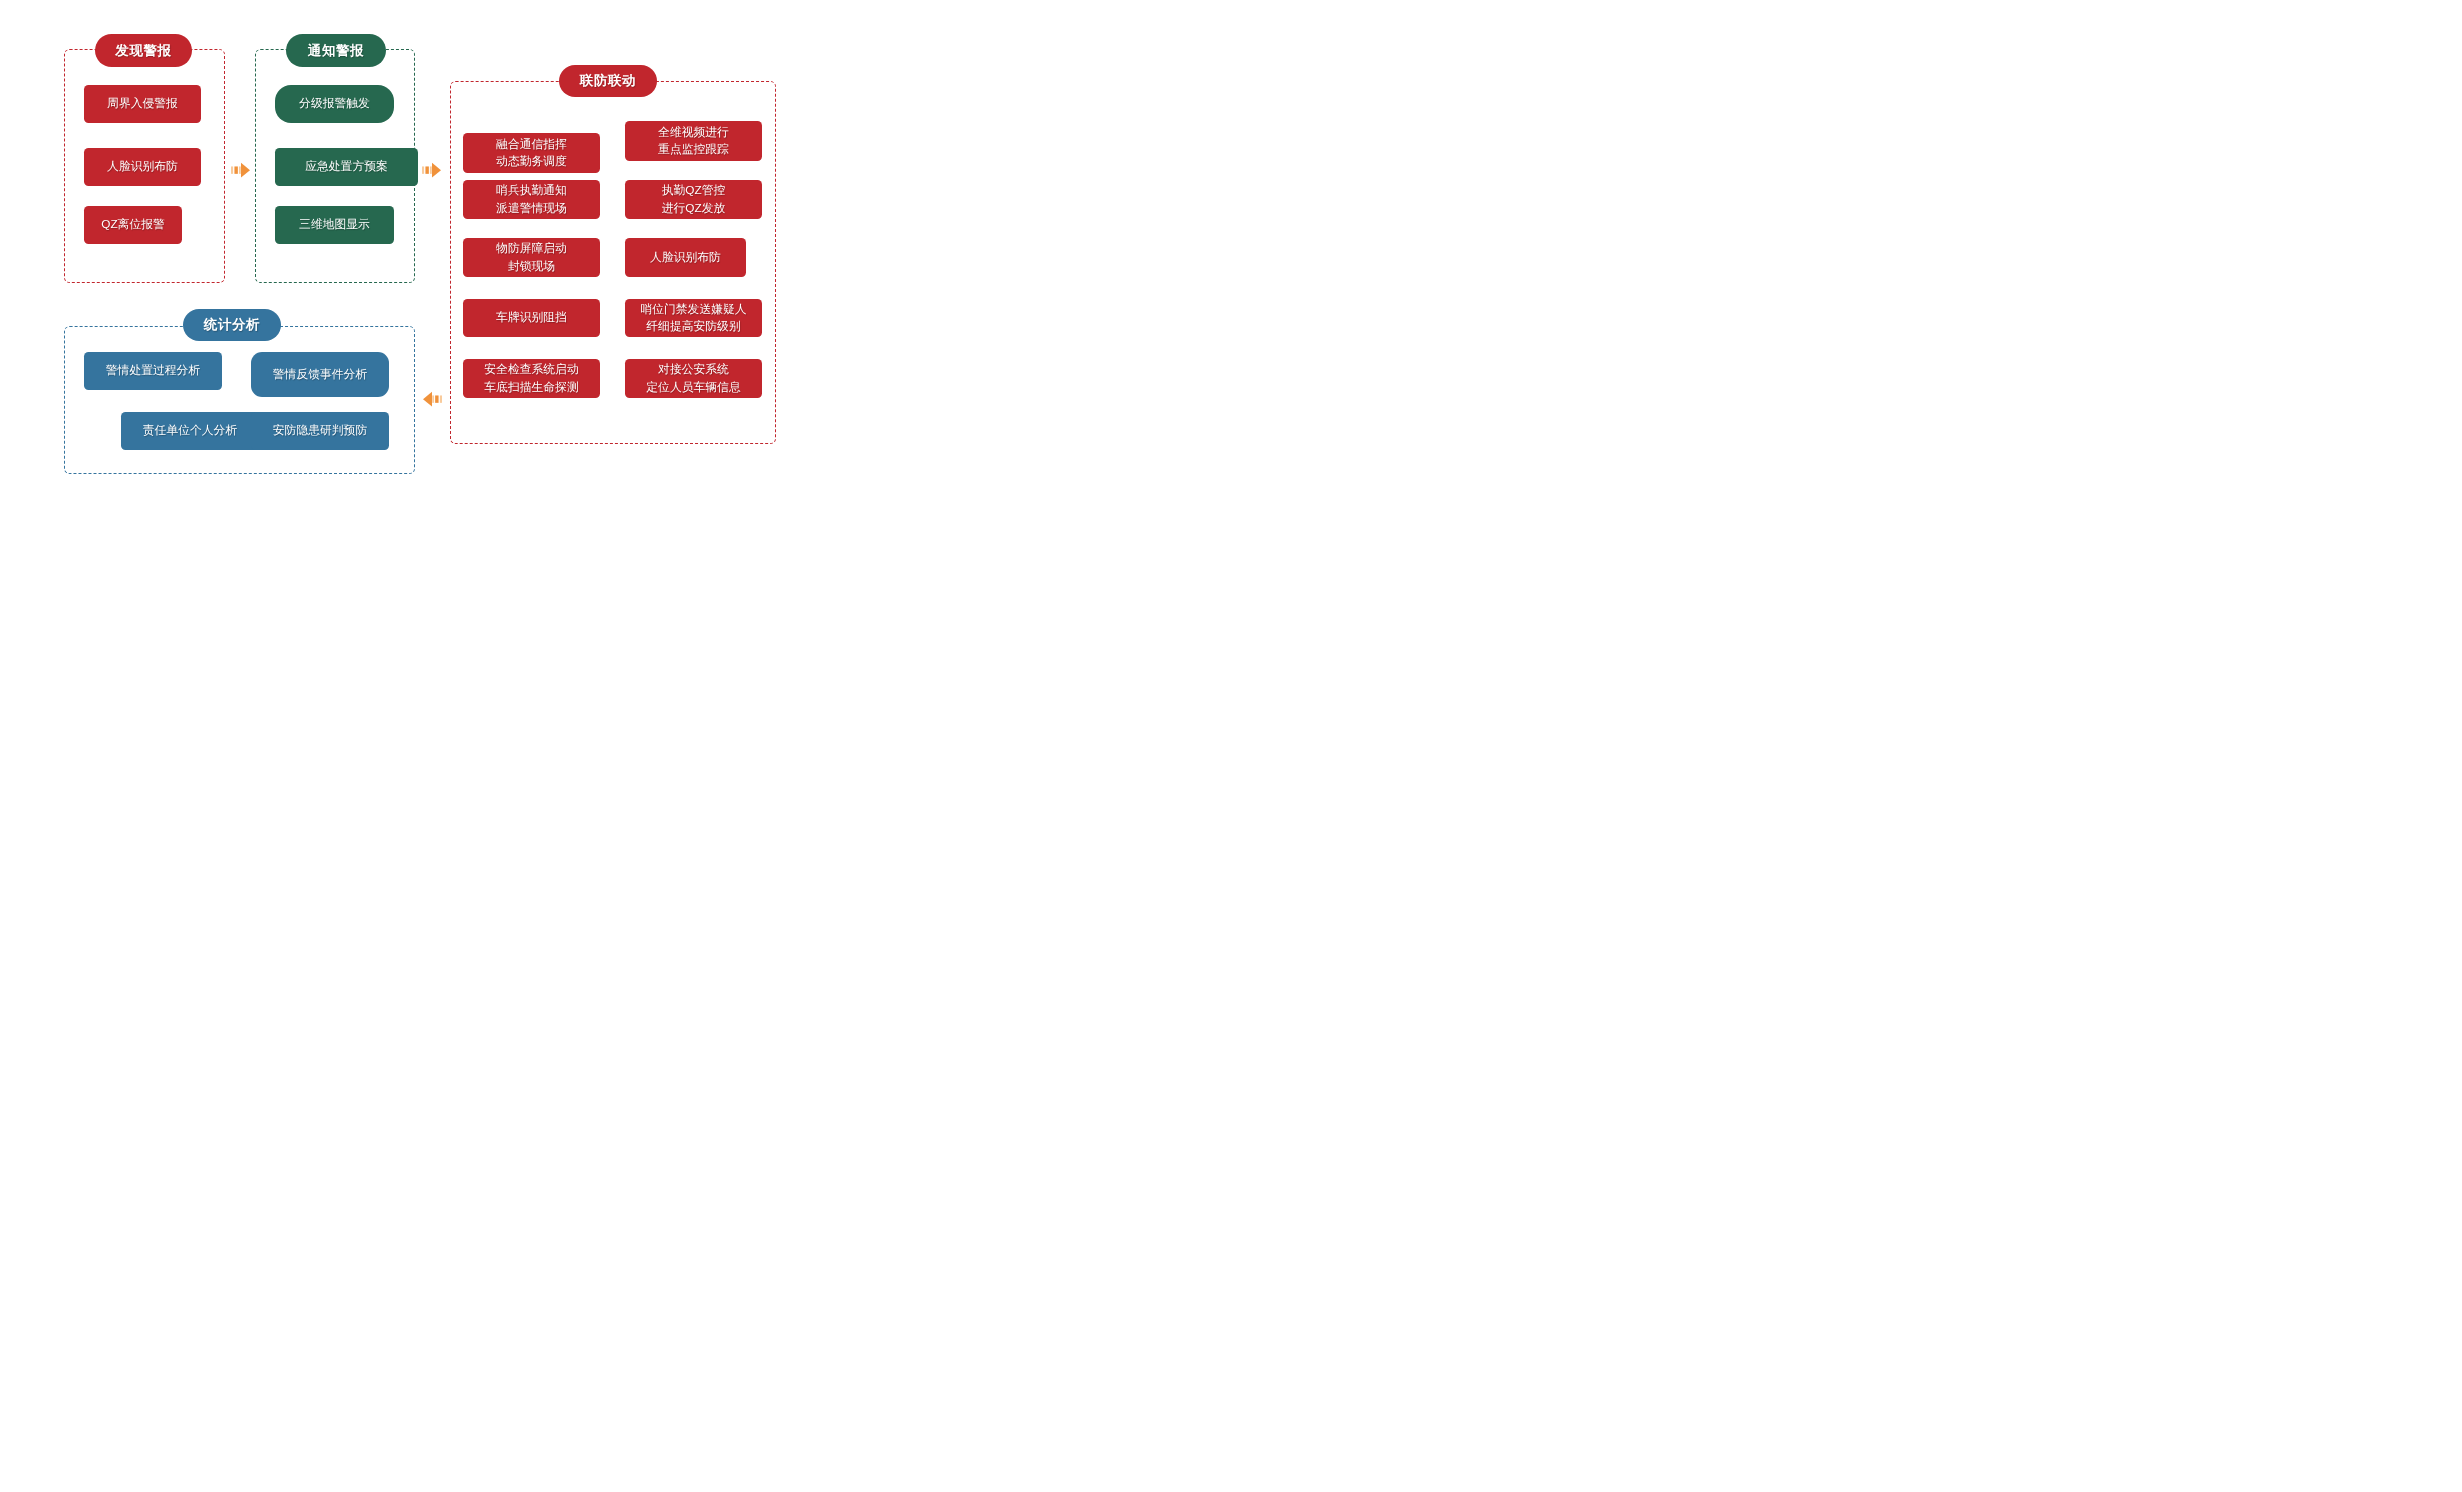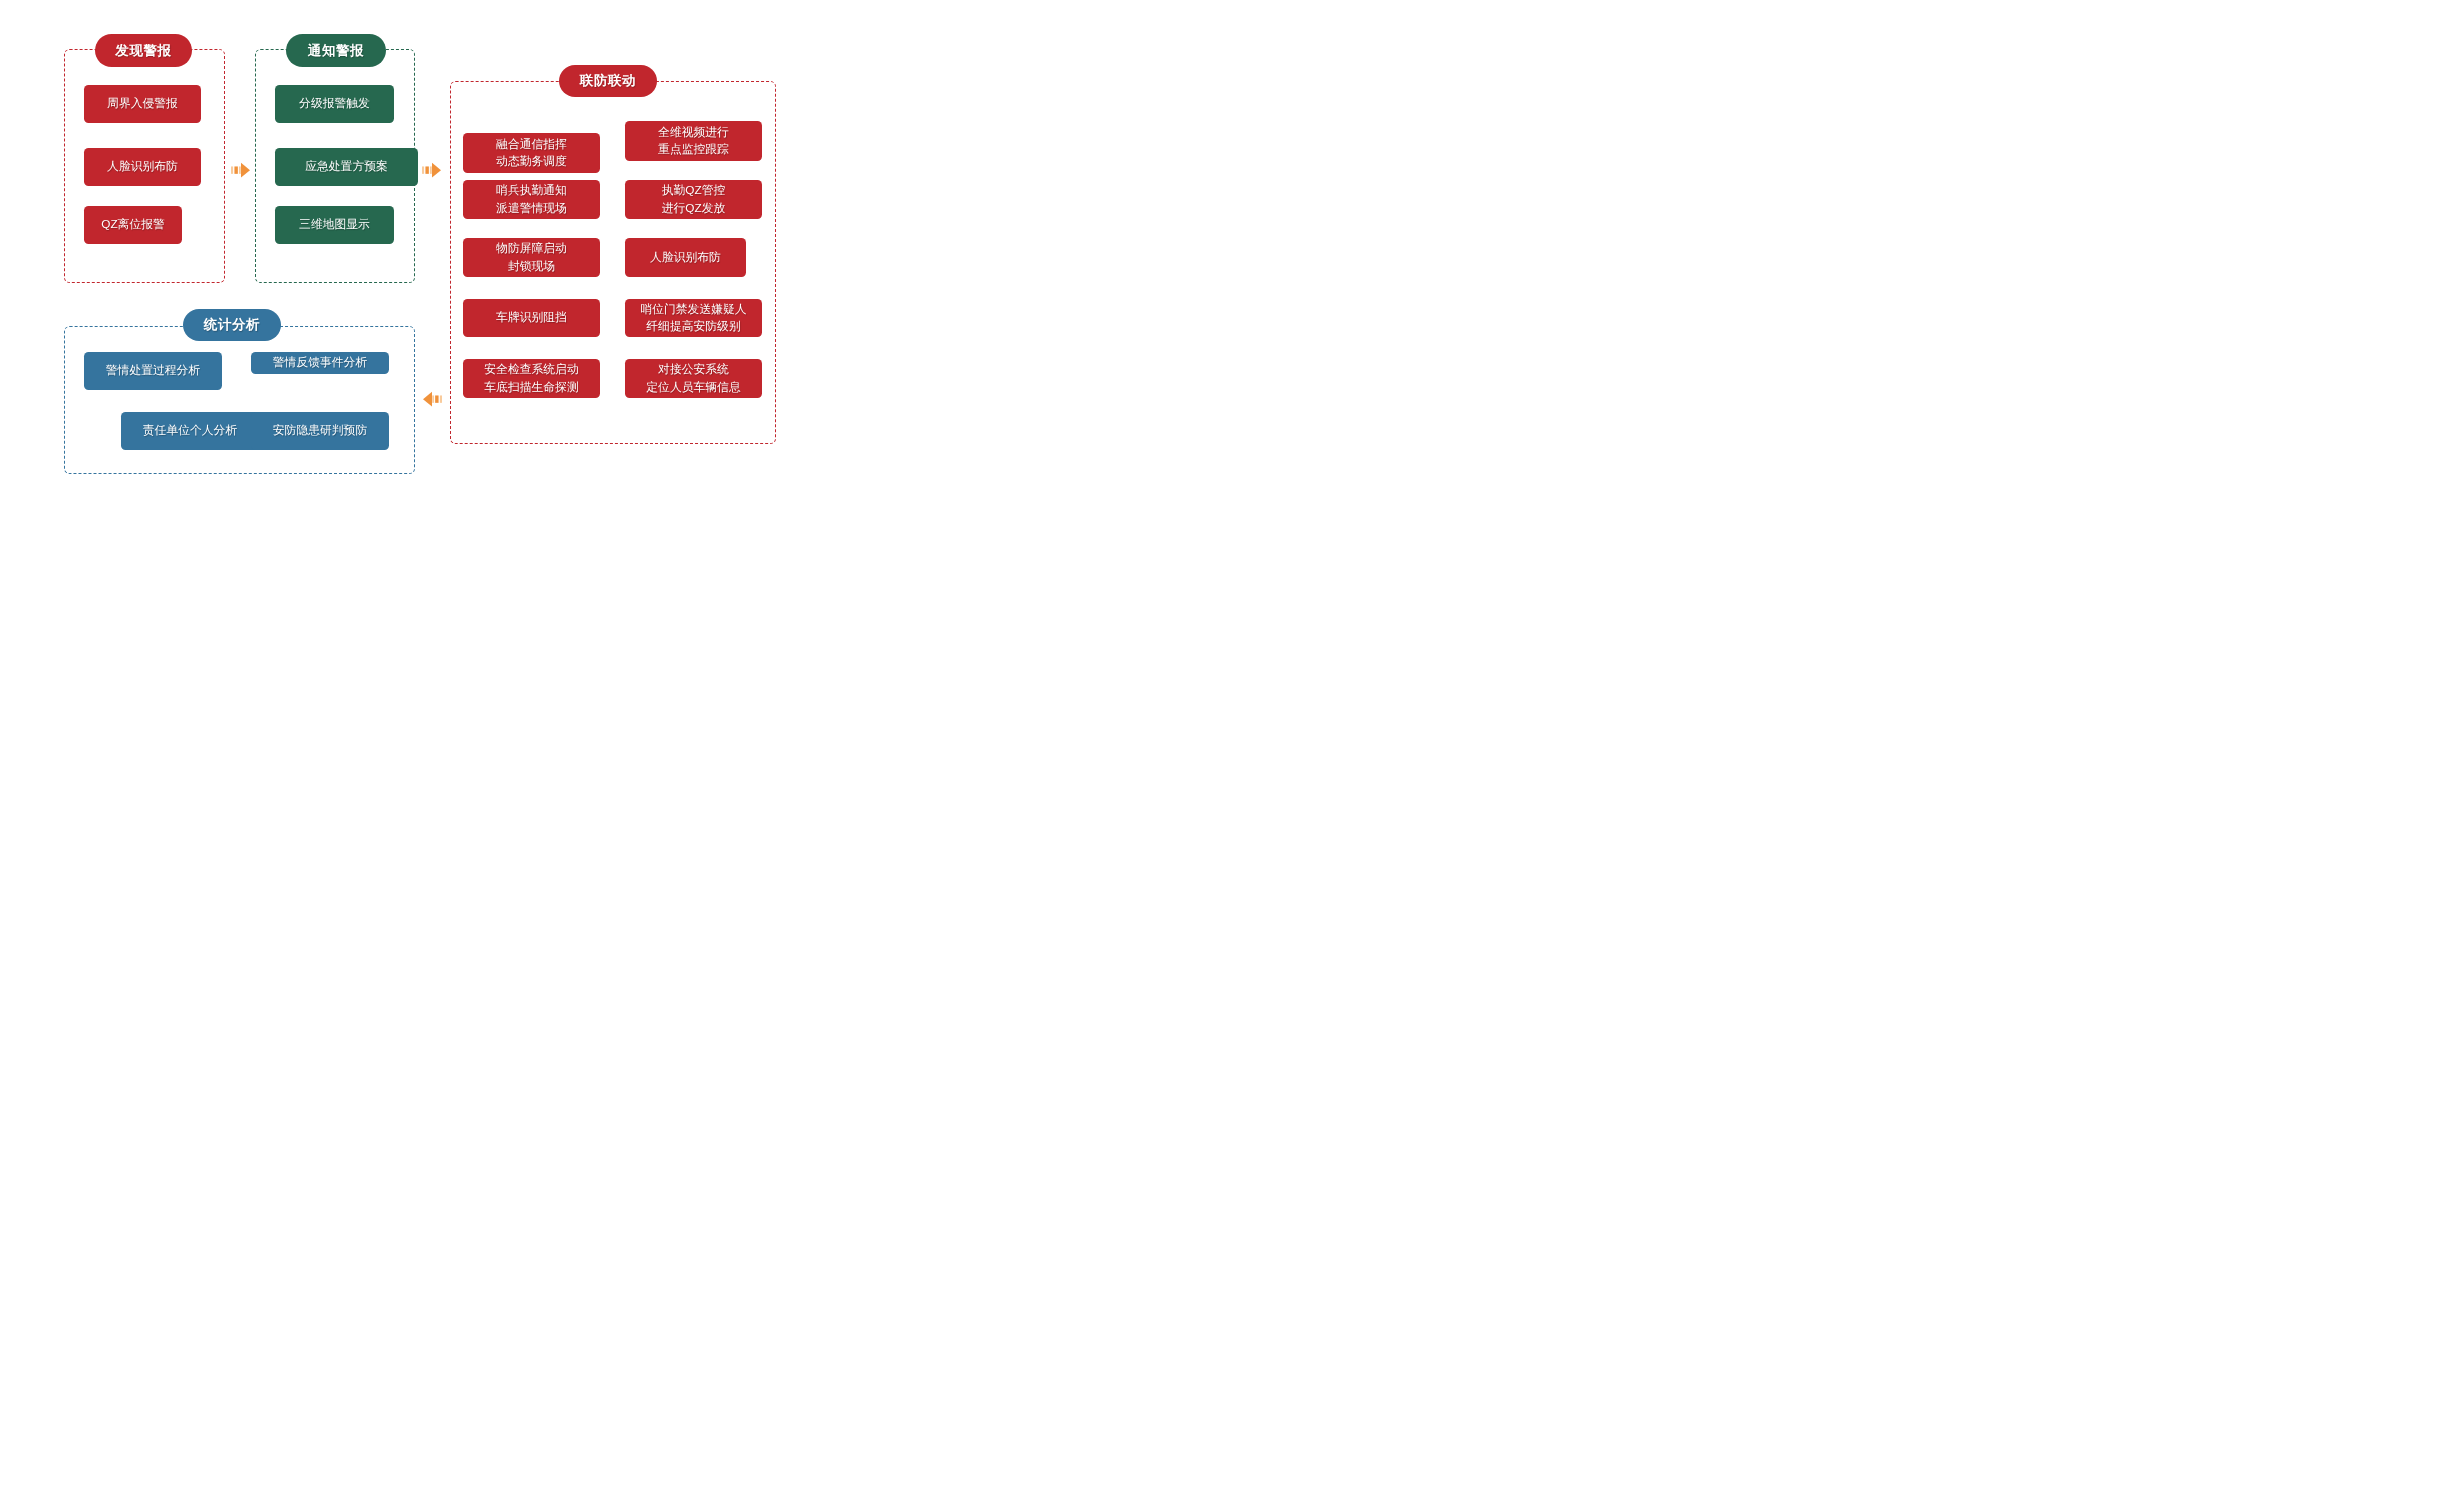--- a/index.html
+++ b/index.html
@@ -83,21 +83,21 @@
     <rect x="0" y="8" width="4" height="14" fill="#f9cb9c"></rect>
     <rect x="6.5" y="8" width="6.5" height="14" fill="#f0923b"></rect>
     <rect x="15" y="8" width="3.5" height="14" fill="#f9cb9c"></rect>
     <polygon points="19,1 19,29 36,15" fill="#f0923b"></polygon>
   </svg>
 
   <div class="group-border green" style="left:255px; top:49px; width:158px; height:232px;"></div>
   <div class="pill green" style="left:286px; top:34px; width:100px; height:33px;">
     <span>通知警报</span>
   </div>
-  <div class="node green" style="left:275px; top:85px; width:119px; height:38px;">分级报警触发</div>
+  <div class="node green" style="left:275px; top:85px; width:119px; height:38px;border-radius:16px;">分级报警触发</div>
   <div class="node green" style="left:275px; top:148px; width:143px; height:38px;">应急处置方预案</div>
   <div class="node green" style="left:275px; top:206px; width:119px; height:38px;">三维地图显示</div>
 
   <svg class="flow-arrow" style="left:422px; top:162px;" viewBox="0 0 36 30">
     <rect x="0" y="8" width="4" height="14" fill="#f9cb9c"></rect>
     <rect x="6.5" y="8" width="6.5" height="14" fill="#f0923b"></rect>
     <rect x="15" y="8" width="3.5" height="14" fill="#f9cb9c"></rect>
     <polygon points="19,1 19,29 36,15" fill="#f0923b"></polygon>
   </svg>
 
@@ -134,18 +134,18 @@
     <rect x="6.5" y="8" width="6.5" height="14" fill="#f0923b"></rect>
     <rect x="15" y="8" width="3.5" height="14" fill="#f9cb9c"></rect>
     <polygon points="19,1 19,29 36,15" fill="#f0923b"></polygon>
   </svg>
 
   <div class="group-border blue" style="left:64px; top:326px; width:349px; height:146px;"></div>
   <div class="pill blue" style="left:183px; top:309px; width:98px; height:31.5px;">
     <span>统计分析</span>
   </div>
   <div class="node blue" style="left:84px; top:352px; width:138px; height:38px;">警情处置过程分析</div>
-  <div class="node blue" style="left:251px; top:352px; width:138px; height:22px;">警情反馈事件分析</div>
+  <div class="node blue" style="left:251px; top:352px; width:138px; height:45px;border-radius:11px;">警情反馈事件分析</div>
   <div class="node blue" style="left:84px; top:412px; width:138px; height:38px;margin-left:37px;">责任单位个人分析</div>
   <div class="node blue" style="left:251px; top:412px; width:138px; height:38px;">安防隐患研判预防</div>
 
 </div>
 
 
 </body></html>

